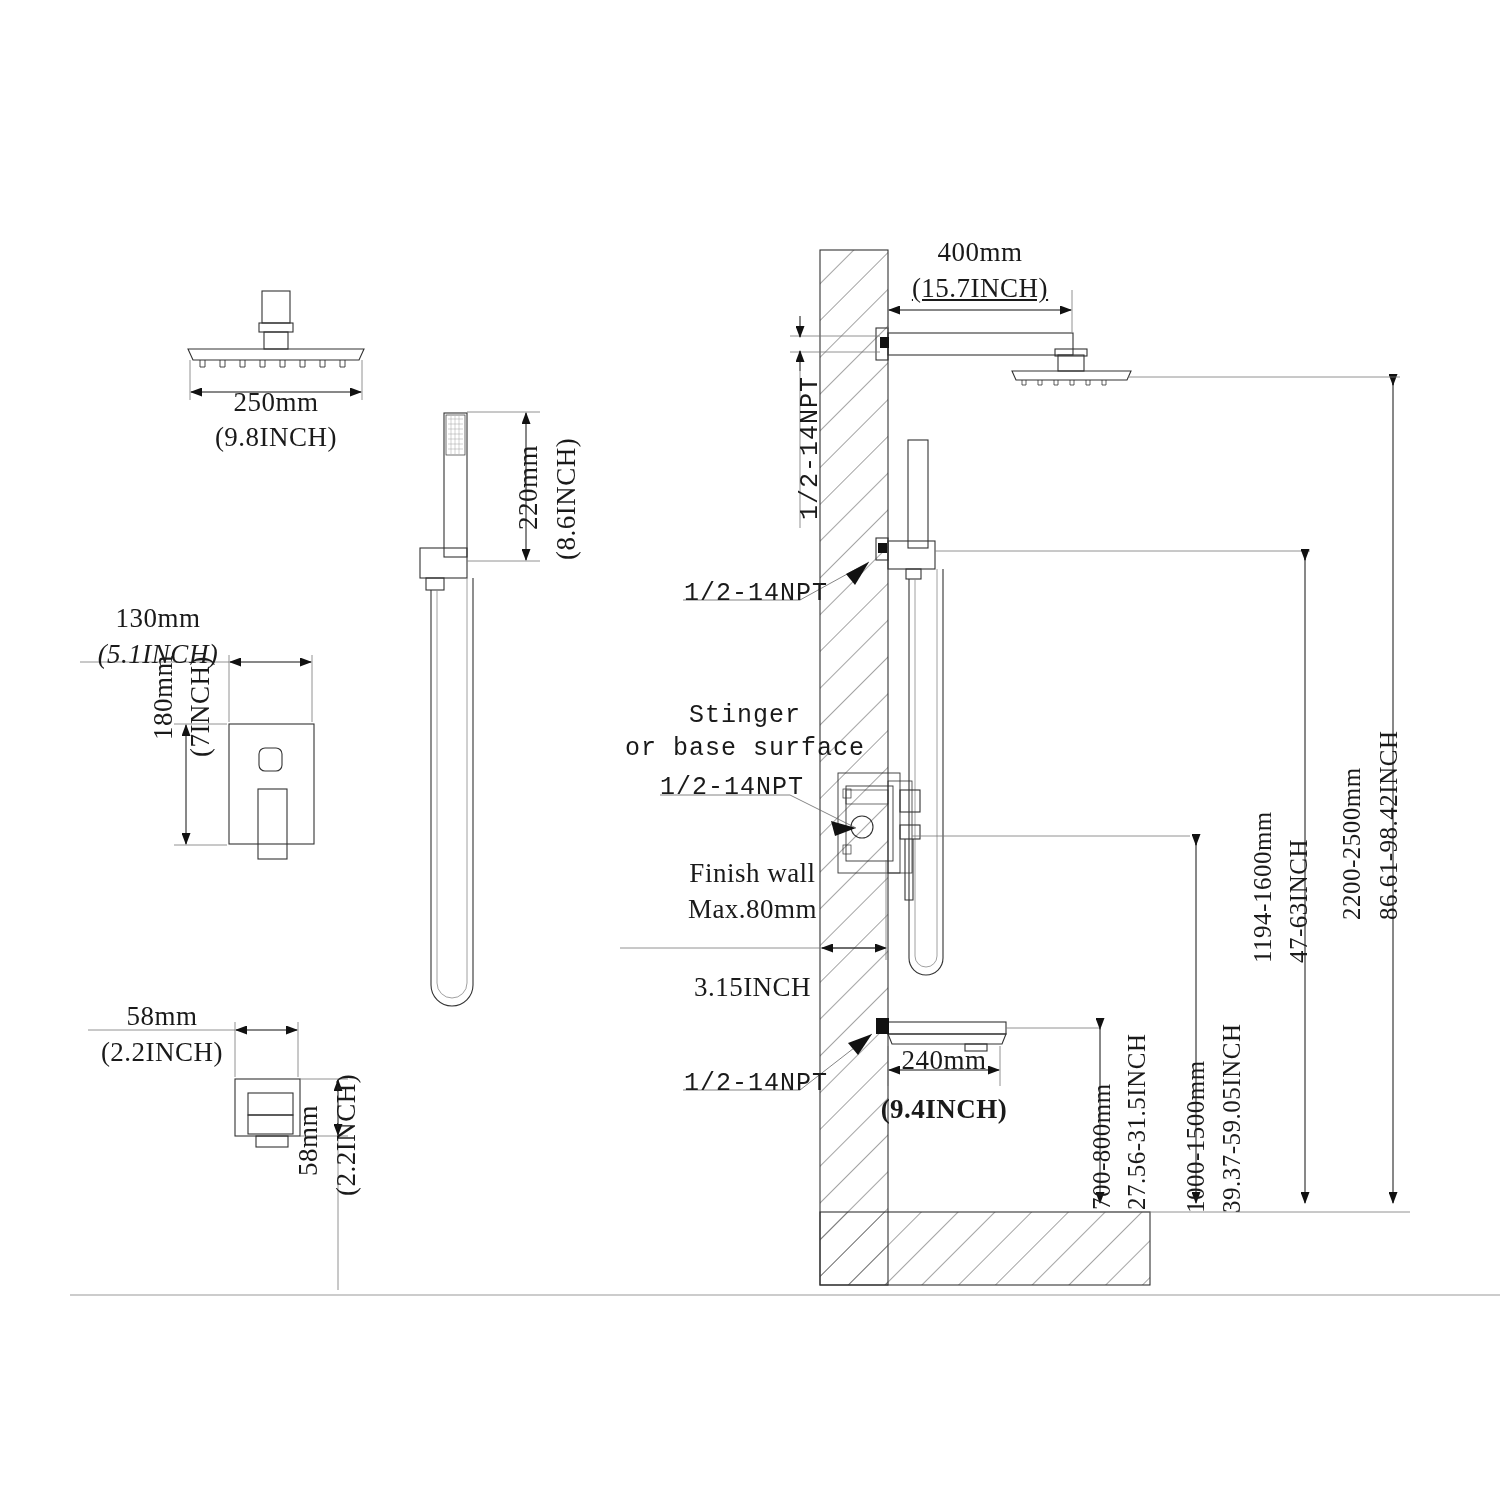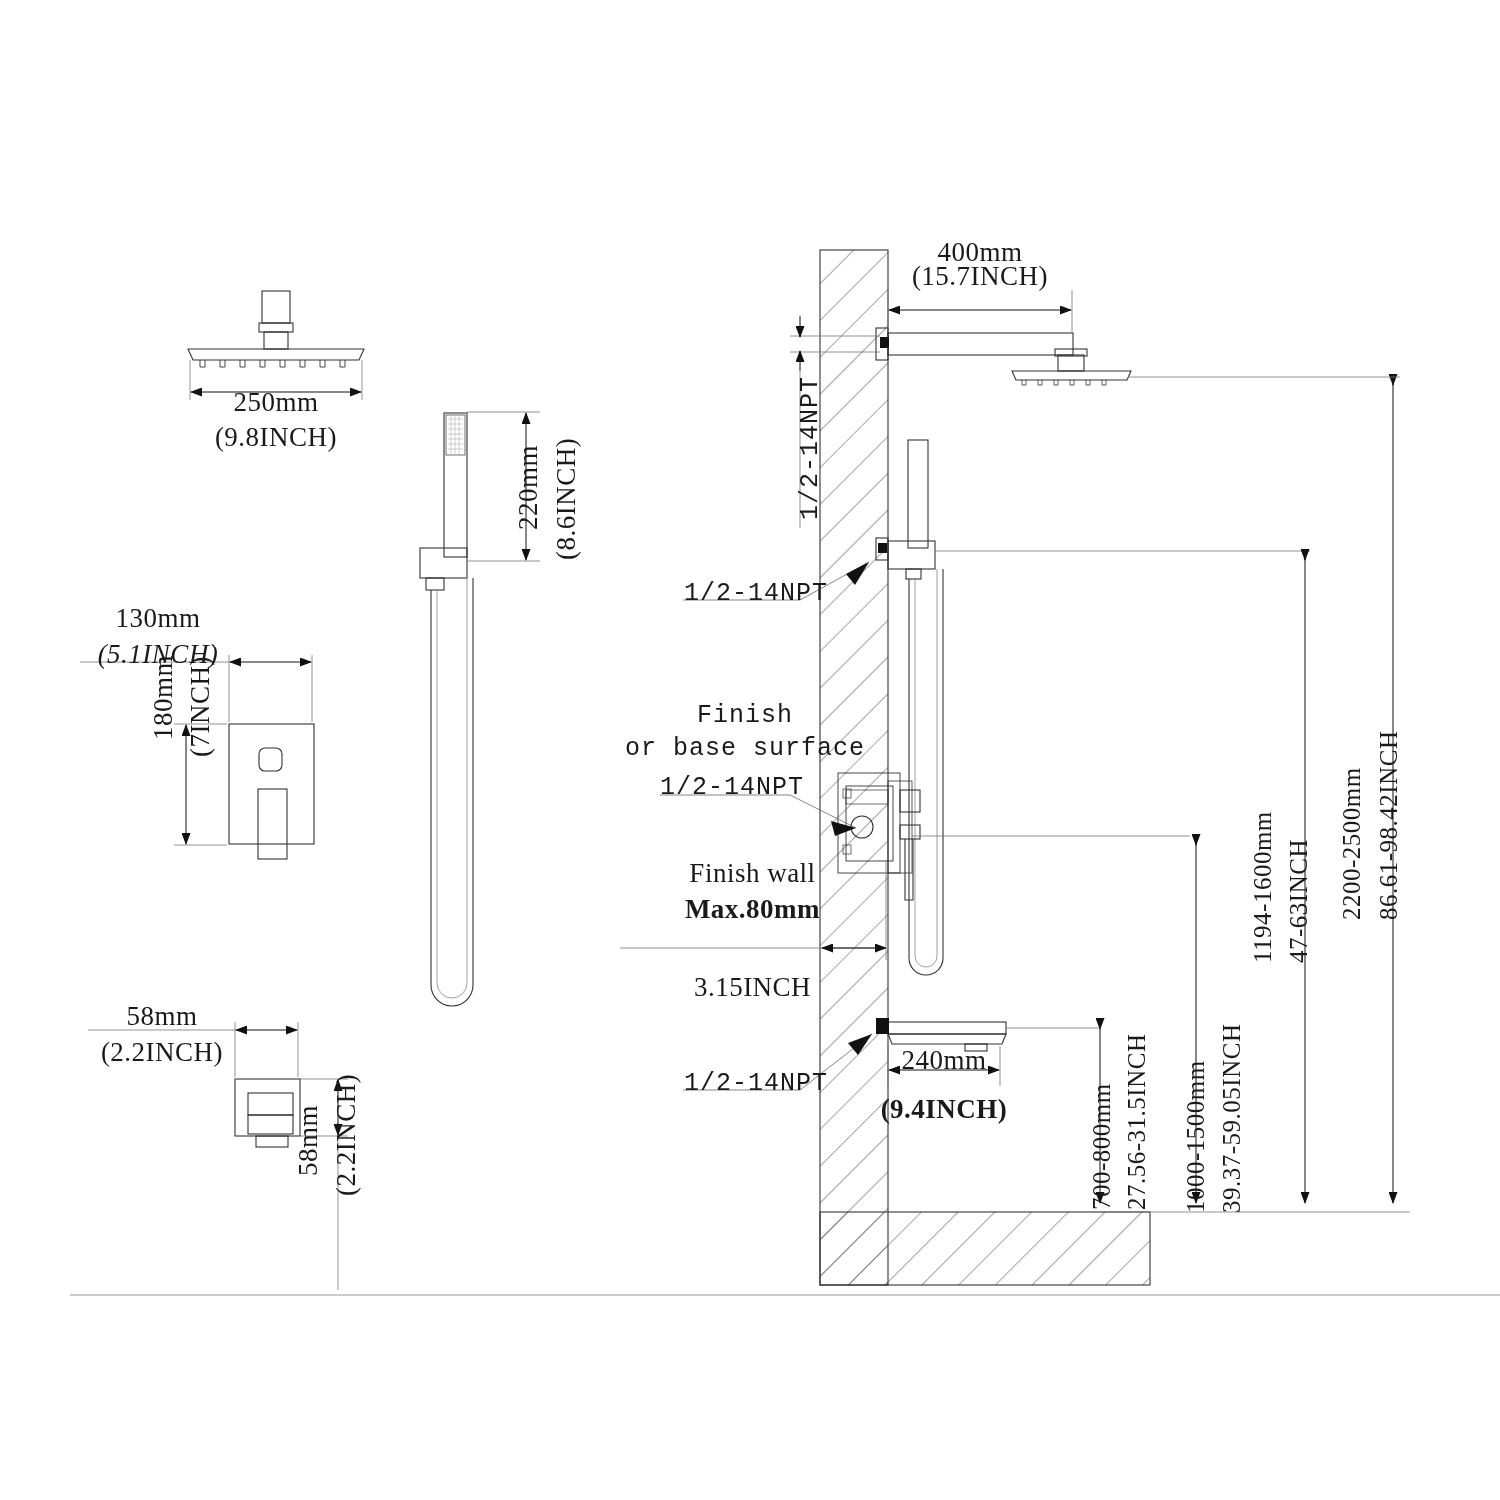--- a/index.html
+++ b/index.html
@@ -240,35 +240,35 @@
 <div class="lbl t28 ctr" style="left:58px;top:638px;width:200px;font-style:italic;">(5.1INCH)</div>
 <div class="lbl t28 rot" style="left:147px;top:740px;">180mm</div>
 <div class="lbl t28 rot" style="left:184px;top:757px;">(7INCH)</div>
 
 <div class="lbl t28 ctr" style="left:62px;top:1000px;width:200px;">58mm</div>
 <div class="lbl t28 ctr" style="left:62px;top:1036px;width:200px;">(2.2INCH)</div>
 <div class="lbl t28 rot" style="left:292px;top:1176px;">58mm</div>
 <div class="lbl t28 rot" style="left:330px;top:1196px;">(2.2INCH)</div>
 
 <div class="lbl t28 ctr" style="left:880px;top:236px;width:200px;">400mm</div>
-<div class="lbl t28 ctr" style="left:880px;top:260px;width:200px;">(15.7INCH)</div>
+<div class="lbl t28 ctr" style="left:880px;top:272px;width:200px;text-decoration:underline;">(15.7INCH)</div>
 
 <div class="lbl t28 ctr" style="left:854px;top:1044px;width:180px;">240mm</div>
 <div class="lbl t28 ctr" style="left:854px;top:1093px;width:180px;font-weight:bold;">(9.4INCH)</div>
 
 <div class="lbl mono rot" style="left:795px;top:520px;">1/2-14NPT</div>
 <div class="lbl mono" style="left:684px;top:578px;">1/2-14NPT</div>
 <div class="lbl mono" style="left:660px;top:772px;">1/2-14NPT</div>
 <div class="lbl mono" style="left:684px;top:1068px;">1/2-14NPT</div>
 
-<div class="lbl mono ctr" style="left:610px;top:700px;width:270px;">Finish</div>
+<div class="lbl mono ctr" style="left:610px;top:700px;width:270px;">Stinger</div>
 <div class="lbl mono ctr" style="left:610px;top:733px;width:270px;">or base surface</div>
 
 <div class="lbl t28 ctr" style="left:620px;top:857px;width:265px;">Finish wall</div>
-<div class="lbl t28 ctr" style="left:620px;top:893px;width:265px;font-weight:bold;">Max.80mm</div>
+<div class="lbl t28 ctr" style="left:620px;top:893px;width:265px;">Max.80mm</div>
 <div class="lbl t28 ctr" style="left:620px;top:971px;width:265px;">3.15INCH</div>
 
 <div class="lbl t26 rot" style="left:1086px;top:1210px;">700-800mm</div>
 <div class="lbl t26 rot" style="left:1121px;top:1210px;">27.56-31.5INCH</div>
 
 <div class="lbl t26 rot" style="left:1180px;top:1213px;">1000-1500mm</div>
 <div class="lbl t26 rot" style="left:1216px;top:1213px;">39.37-59.05INCH</div>
 
 <div class="lbl t26 rot" style="left:1247px;top:963px;">1194-1600mm</div>
 <div class="lbl t26 rot" style="left:1283px;top:963px;">47-63INCH</div>

